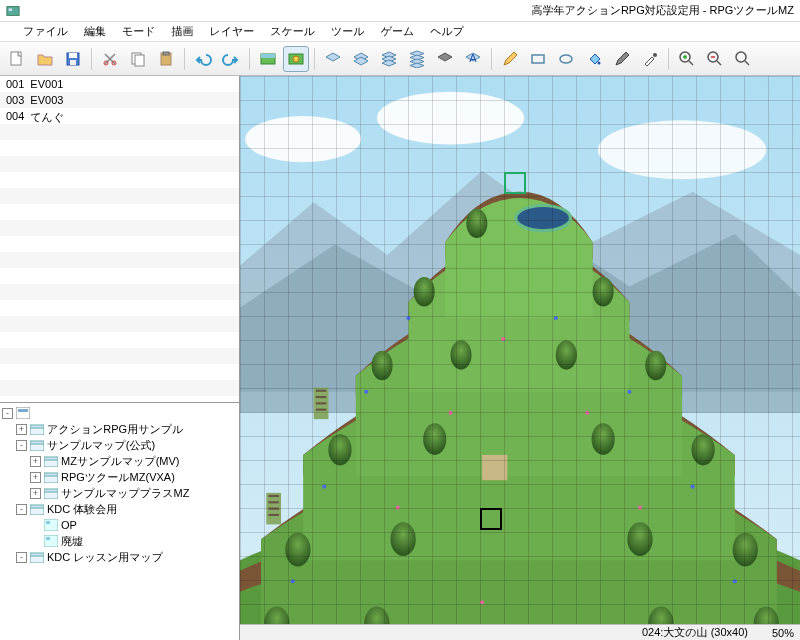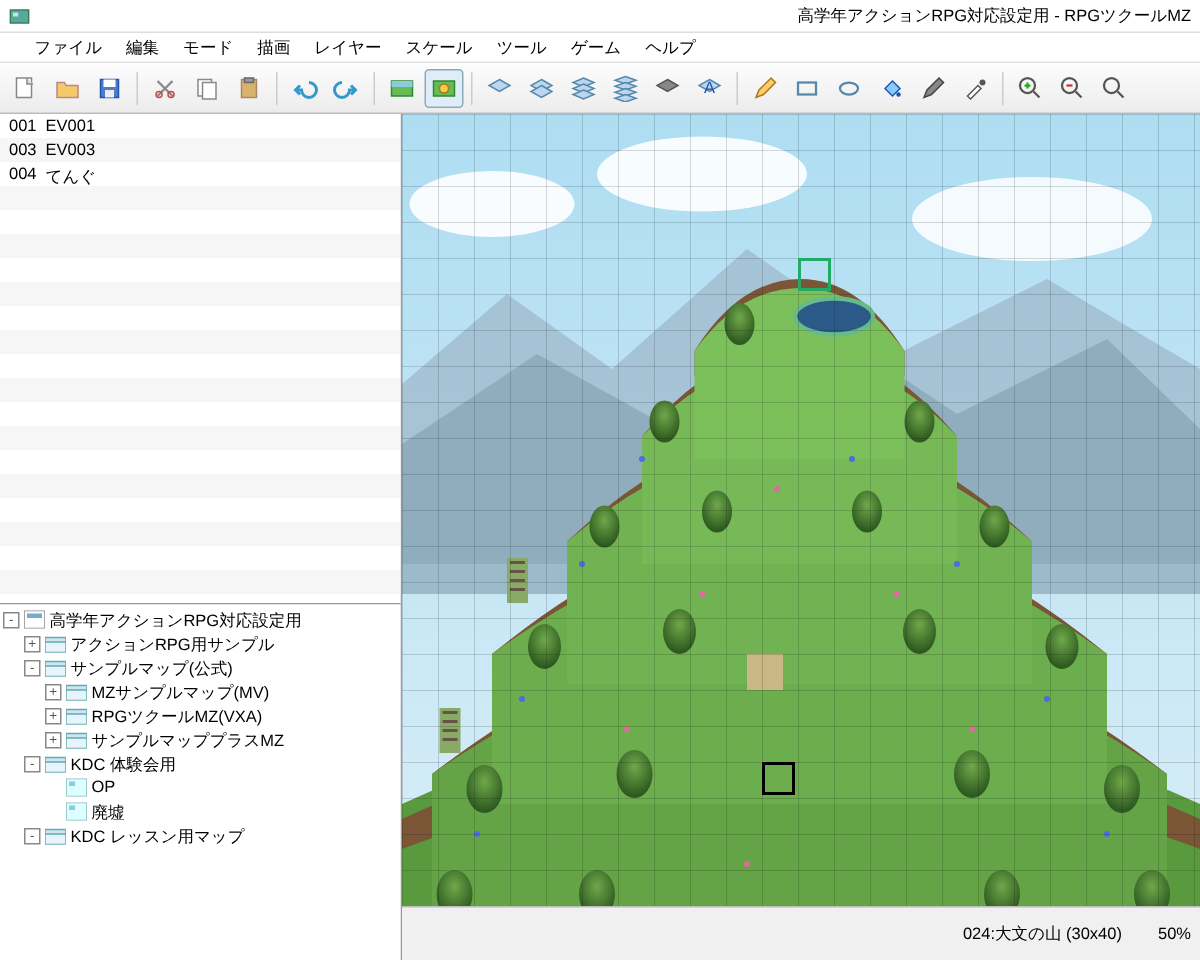--- a/index.html
+++ b/index.html
@@ -5,41 +5,41 @@
 * { box-sizing: border-box; margin: 0; padding: 0; font-family: "Meiryo UI", "MS Gothic", sans-serif; font-size: 11px; }
 body { width: 800px; height: 640px; overflow: hidden; background: #f0f0f0; display: flex; flex-direction: column; }
 .titlebar { height: 22px; background: #fff; display: flex; align-items: center; padding: 0 6px; border-bottom: 1px solid #ddd; gap: 20px; justify-content: space-between; }
 .titlebar .icon { width: 14px; height: 14px; }
 .menubar { height: 20px; background: #fff; display: flex; align-items: center; padding: 0 15px; border-bottom: 1px solid #e0e0e0; }
 .menubar span { padding: 2px 8px; cursor: default; }
 .toolbar { height: 34px; background: linear-gradient(#fdfdfd,#ececec); display: flex; align-items: center; padding: 0 4px; border-bottom: 1px solid #bbb; gap: 2px; }
 .toolbar .btn { width: 26px; height: 26px; display: flex; align-items: center; justify-content: center; border: 1px solid transparent; border-radius: 3px; }
 .toolbar .sep { width: 1px; height: 22px; background: #ccc; margin: 0 3px; }
 .main { flex: 1; display: flex; min-height: 0; }
-.left { width: 268px; display: flex; flex-direction: column; border-right: 1px solid #999; background: #fff; }
+.left { width: 240px; display: flex; flex-direction: column; border-right: 1px solid #999; background: #fff; }
 .eventlist { flex: 1.4; border-bottom: 1px solid #999; background: #fff; overflow: auto; }
 .eventlist .row { padding: 2px 6px; height: 16px; display: flex; gap: 6px; white-space: pre; }
 .eventlist .row:nth-child(odd) { background: #fff; }
 .eventlist .row:nth-child(even) { background: #f6f6f6; }
 .eventlist .blank { height: 16px; }
 .maptree { flex: 1; overflow: auto; padding: 2px 0; background: #fff; }
 .tree-item { display: flex; align-items: center; height: 16px; padding-right: 4px; white-space: nowrap; }
 .tree-item .tog { width: 11px; height: 11px; border: 1px solid #888; background: #fff; display: flex; align-items: center; justify-content: center; font-size: 9px; line-height: 1; margin-right: 3px; color: #555; flex-shrink: 0; }
 .tree-item .tog.empty { border-color: transparent; background: transparent; }
 .tree-item .ic { width: 14px; height: 12px; margin-right: 3px; flex-shrink: 0; }
 .tree-item.selected { background: #2a7ae2; color: #fff; }
 .tree-item.selected .lbl { color: #fff; }
 .indent0 { padding-left: 2px; }
 .indent1 { padding-left: 16px; }
 .indent2 { padding-left: 30px; }
 .canvas { flex: 1; display: flex; flex-direction: column; background: #88aac4; min-width: 0; }
 .viewport { flex: 1; position: relative; overflow: hidden; }
 .mapimg { position: absolute; inset: 0; }
 .grid { position: absolute; inset: 0; background-image: linear-gradient(rgba(0,0,0,0.15) 1px, transparent 1px), linear-gradient(90deg, rgba(0,0,0,0.15) 1px, transparent 1px); background-size: 24px 24px; }
-.statusbar { height: 36px; background: #f0f0f0; border-top: 1px solid #bbb; display: flex; align-items: center; justify-content: flex-end; padding: 0 6px; gap: 24px; }
+.statusbar { height: 16px; background: #f0f0f0; border-top: 1px solid #bbb; display: flex; align-items: center; justify-content: flex-end; padding: 0 6px; gap: 24px; }
 .sel-box { position:absolute; border:2px solid #000; width:22px; height:22px; }
 </style>
 </head>
 <body>
 
 <div class="titlebar">
   <svg class="icon" viewBox="0 0 16 16">
       <rect x="1" y="3" width="14" height="10" fill="#5a9" stroke="#375"></rect>
       <rect x="3" y="5" width="4" height="3" fill="#cde"></rect>
     </svg>
@@ -241,21 +241,20 @@
         <div class="row blank"></div>
         <div class="row blank"></div>
       </div>
     <div class="maptree" id="maptree">
         <div class="tree-item indent0">
           <span class="tog">-</span>
           <span class="ic"><svg width="14" height="12">
               <rect width="14" height="12" fill="#fff" stroke="#888"></rect>
               <rect x="2" y="2" width="10" height="3" fill="#7ac"></rect>
             </svg></span>
-          <span class="lbl">高学年アクションRPG対応設定用</span>
         </div>
         <div class="tree-item indent1">
           <span class="tog">+</span>
           <span class="ic"><svg width="14" height="12">
               <rect x="0" y="2" width="14" height="10" fill="#cde6f7" stroke="#6aa"></rect>
               <rect x="0" y="5" width="14" height="7" fill="#e8f4fb" stroke="#6aa"></rect>
             </svg></span>
           <span class="lbl">アクションRPG用サンプル</span>
         </div>
         <div class="tree-item indent1">

